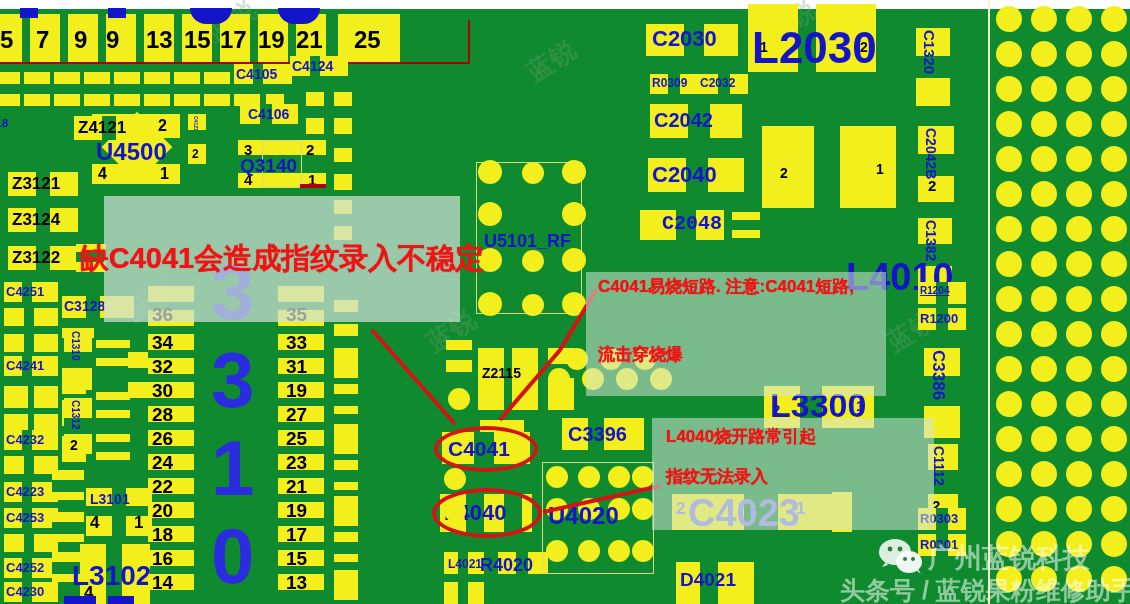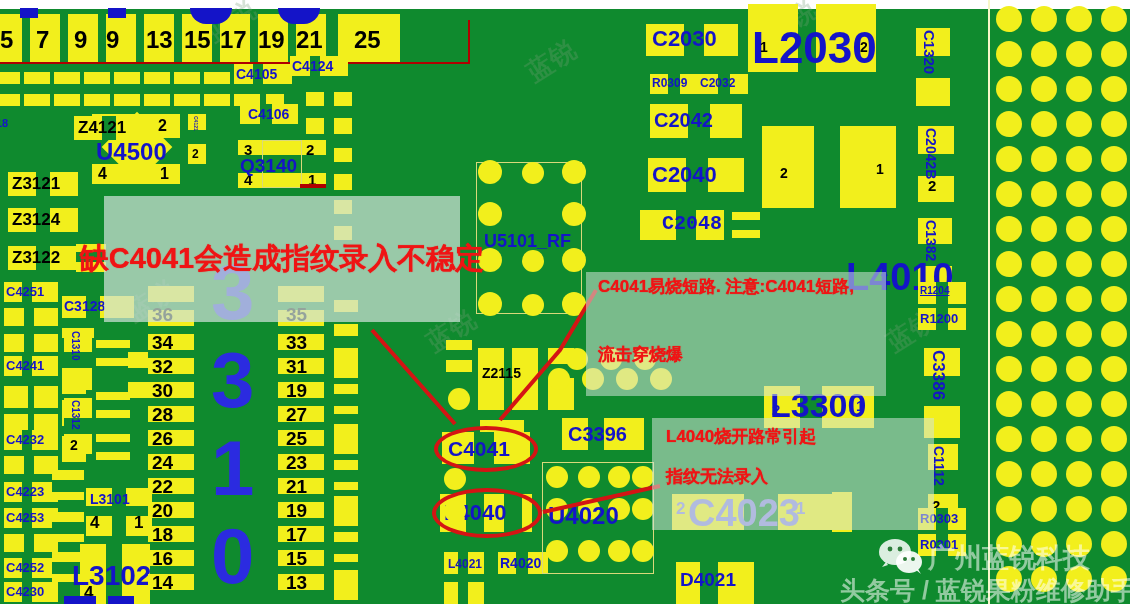--- a/index.html
+++ b/index.html
@@ -362,21 +362,21 @@
   <div class="padg" style="left:466px;top:494px;width:18px;height:38px;"></div>
   <div class="padg" style="left:504px;top:494px;width:18px;height:38px;"></div>
   <div class="lbl" style="left:444px;top:502px;font-size:22px;">L4040</div>
   <div class="redcircle" style="left:432px;top:488px;width:110px;height:50px;"></div>
 
   <div class="pad" style="left:444px;top:552px;width:40px;height:22px;"></div>
   <div class="padg" style="left:458px;top:552px;width:10px;height:22px;"></div>
   <div class="tiny" style="left:448px;top:558px;font-size:12px;">L4021</div>
   <div class="pad" style="left:498px;top:552px;width:50px;height:22px;"></div>
   <div class="padg" style="left:516px;top:552px;width:12px;height:22px;"></div>
-  <div class="lbl" style="left:500px;top:556px;font-size:14px;">R4020</div>
+  <div class="lbl" style="left:480px;top:556px;font-size:18px;">R4020</div>
   <div class="pad" style="left:444px;top:582px;width:40px;height:22px;"></div>
   <div class="padg" style="left:458px;top:582px;width:10px;height:22px;"></div>
 
   <div>
     <div style="position:absolute;left:542px;top:462px;width:112px;height:112px;border:1px solid #d9d97a;box-sizing:border-box;"></div>
     <div class="dot" style="left:546px;top:466px;width:22px;height:22px;"></div>
     <div class="dot" style="left:578px;top:466px;width:22px;height:22px;"></div>
     <div class="dot" style="left:608px;top:466px;width:22px;height:22px;"></div>
     <div class="dot" style="left:632px;top:466px;width:22px;height:22px;"></div>
     <div class="dot" style="left:546px;top:498px;width:22px;height:22px;"></div>

